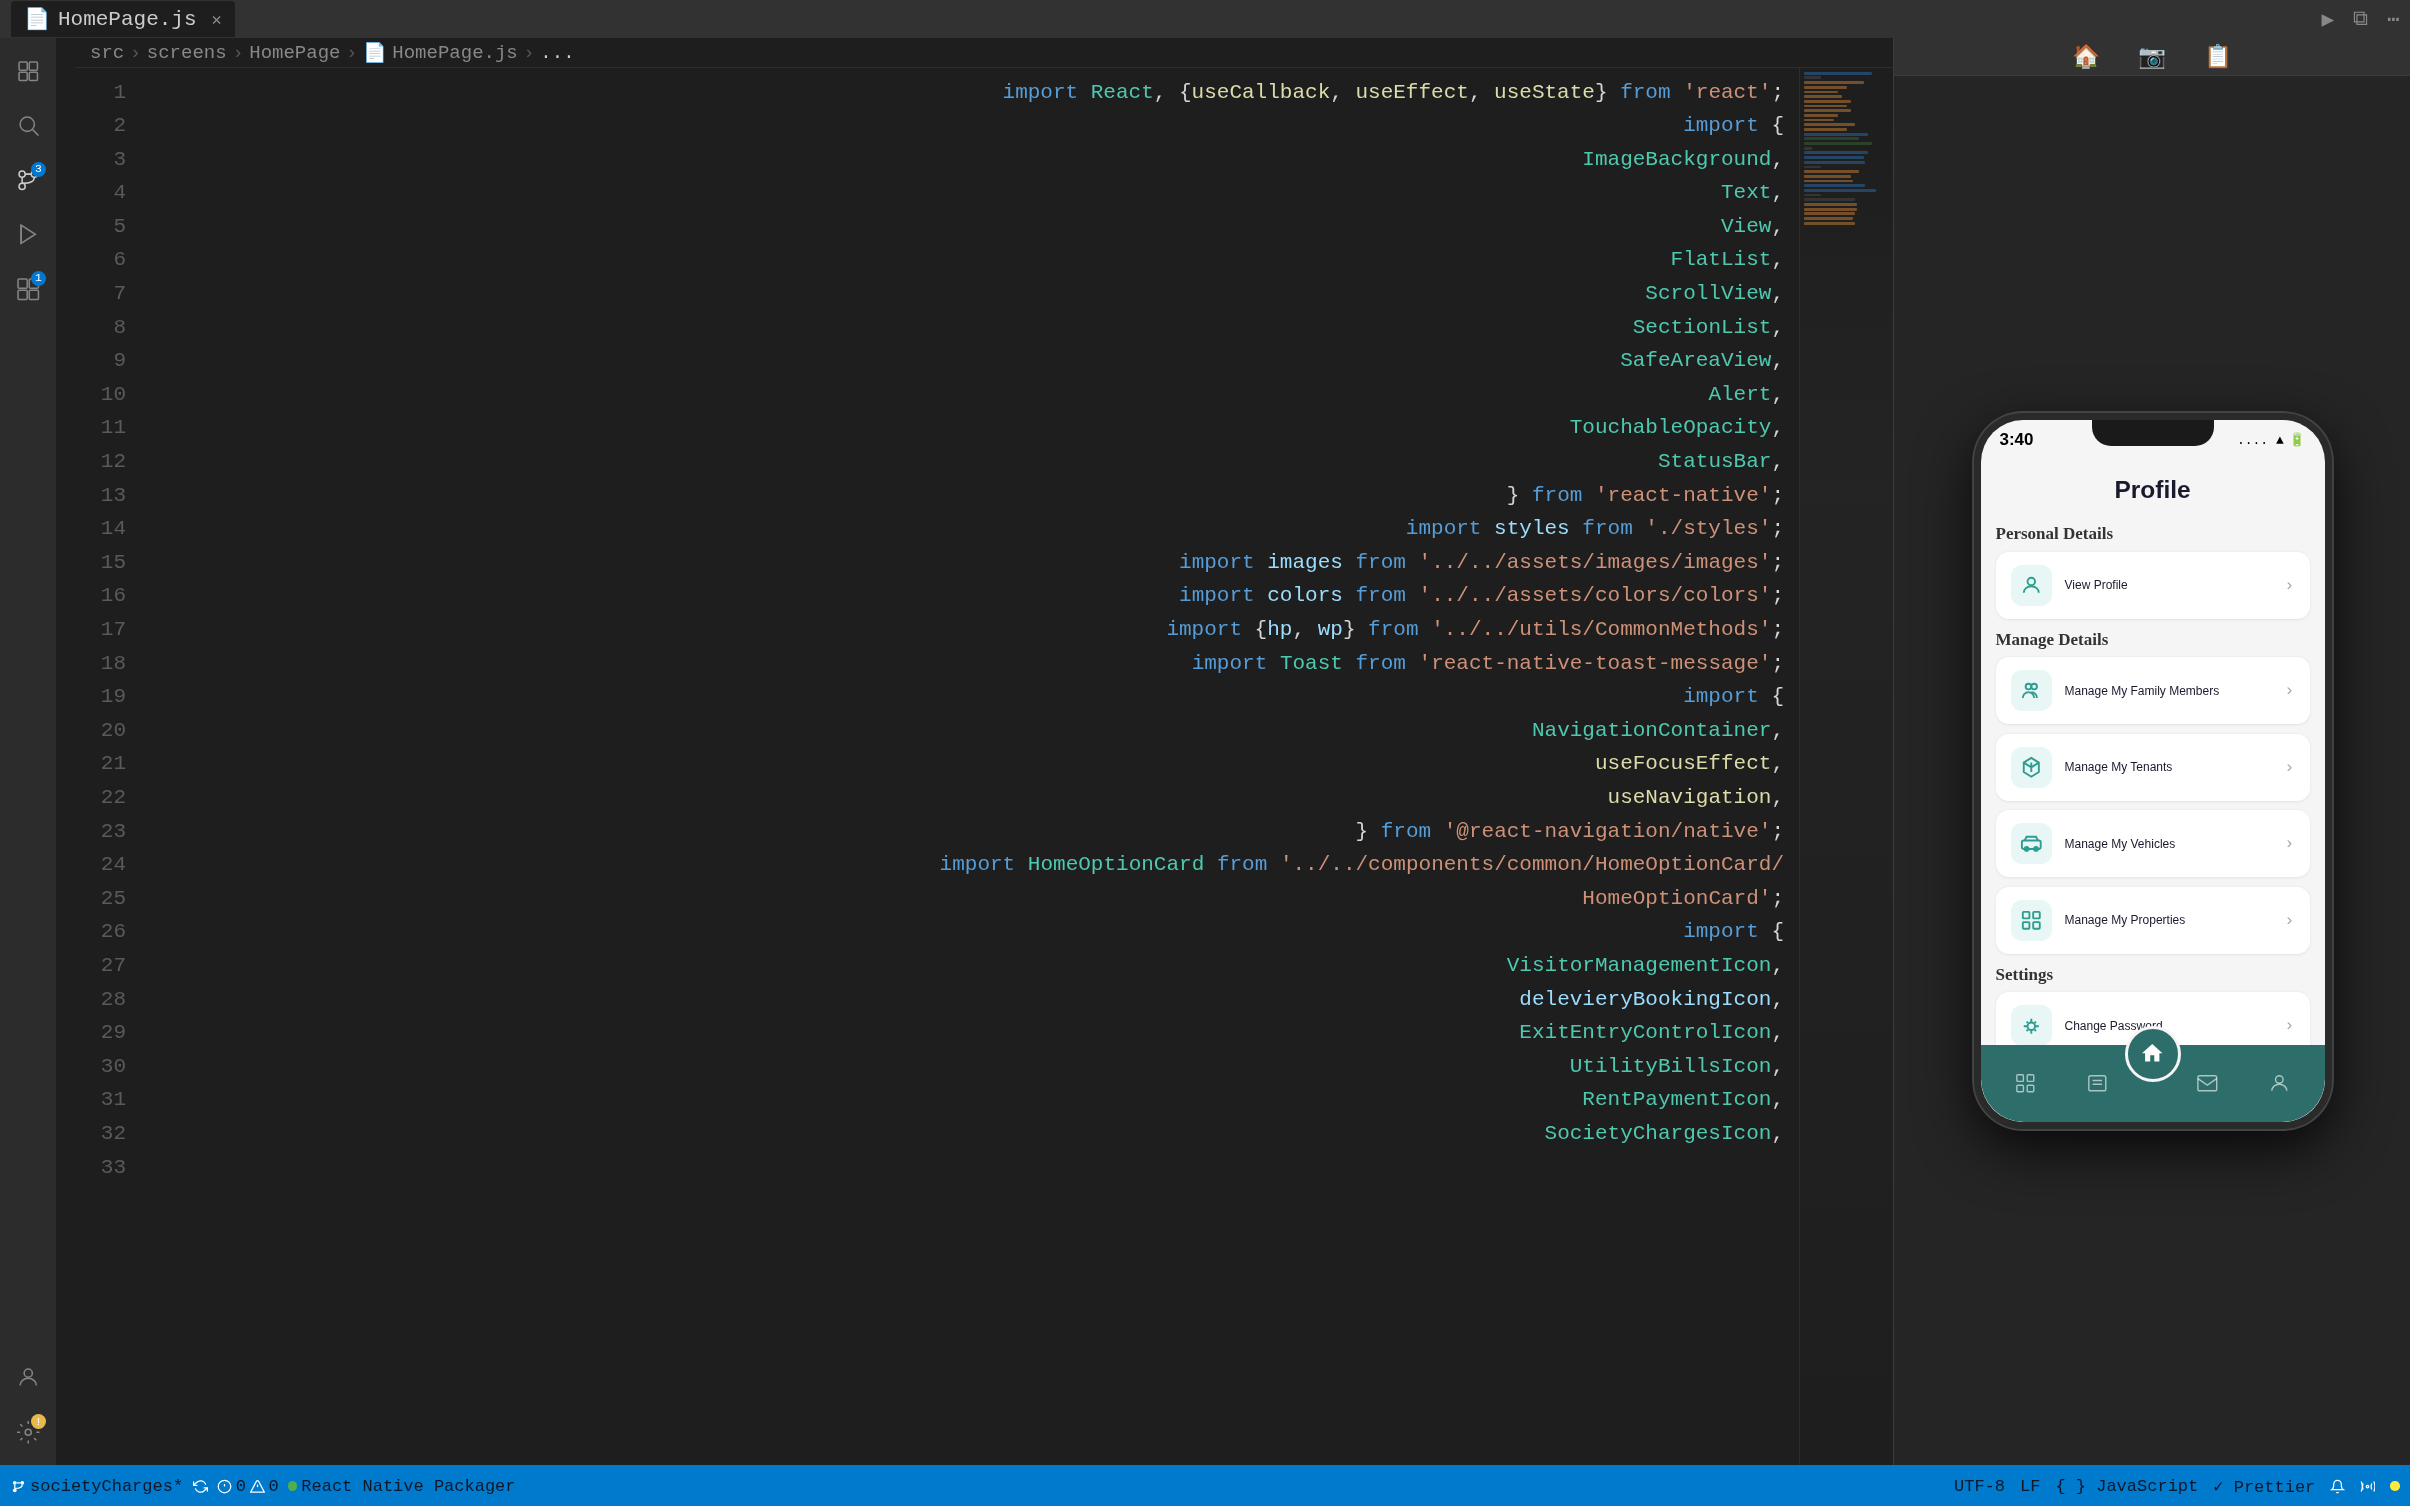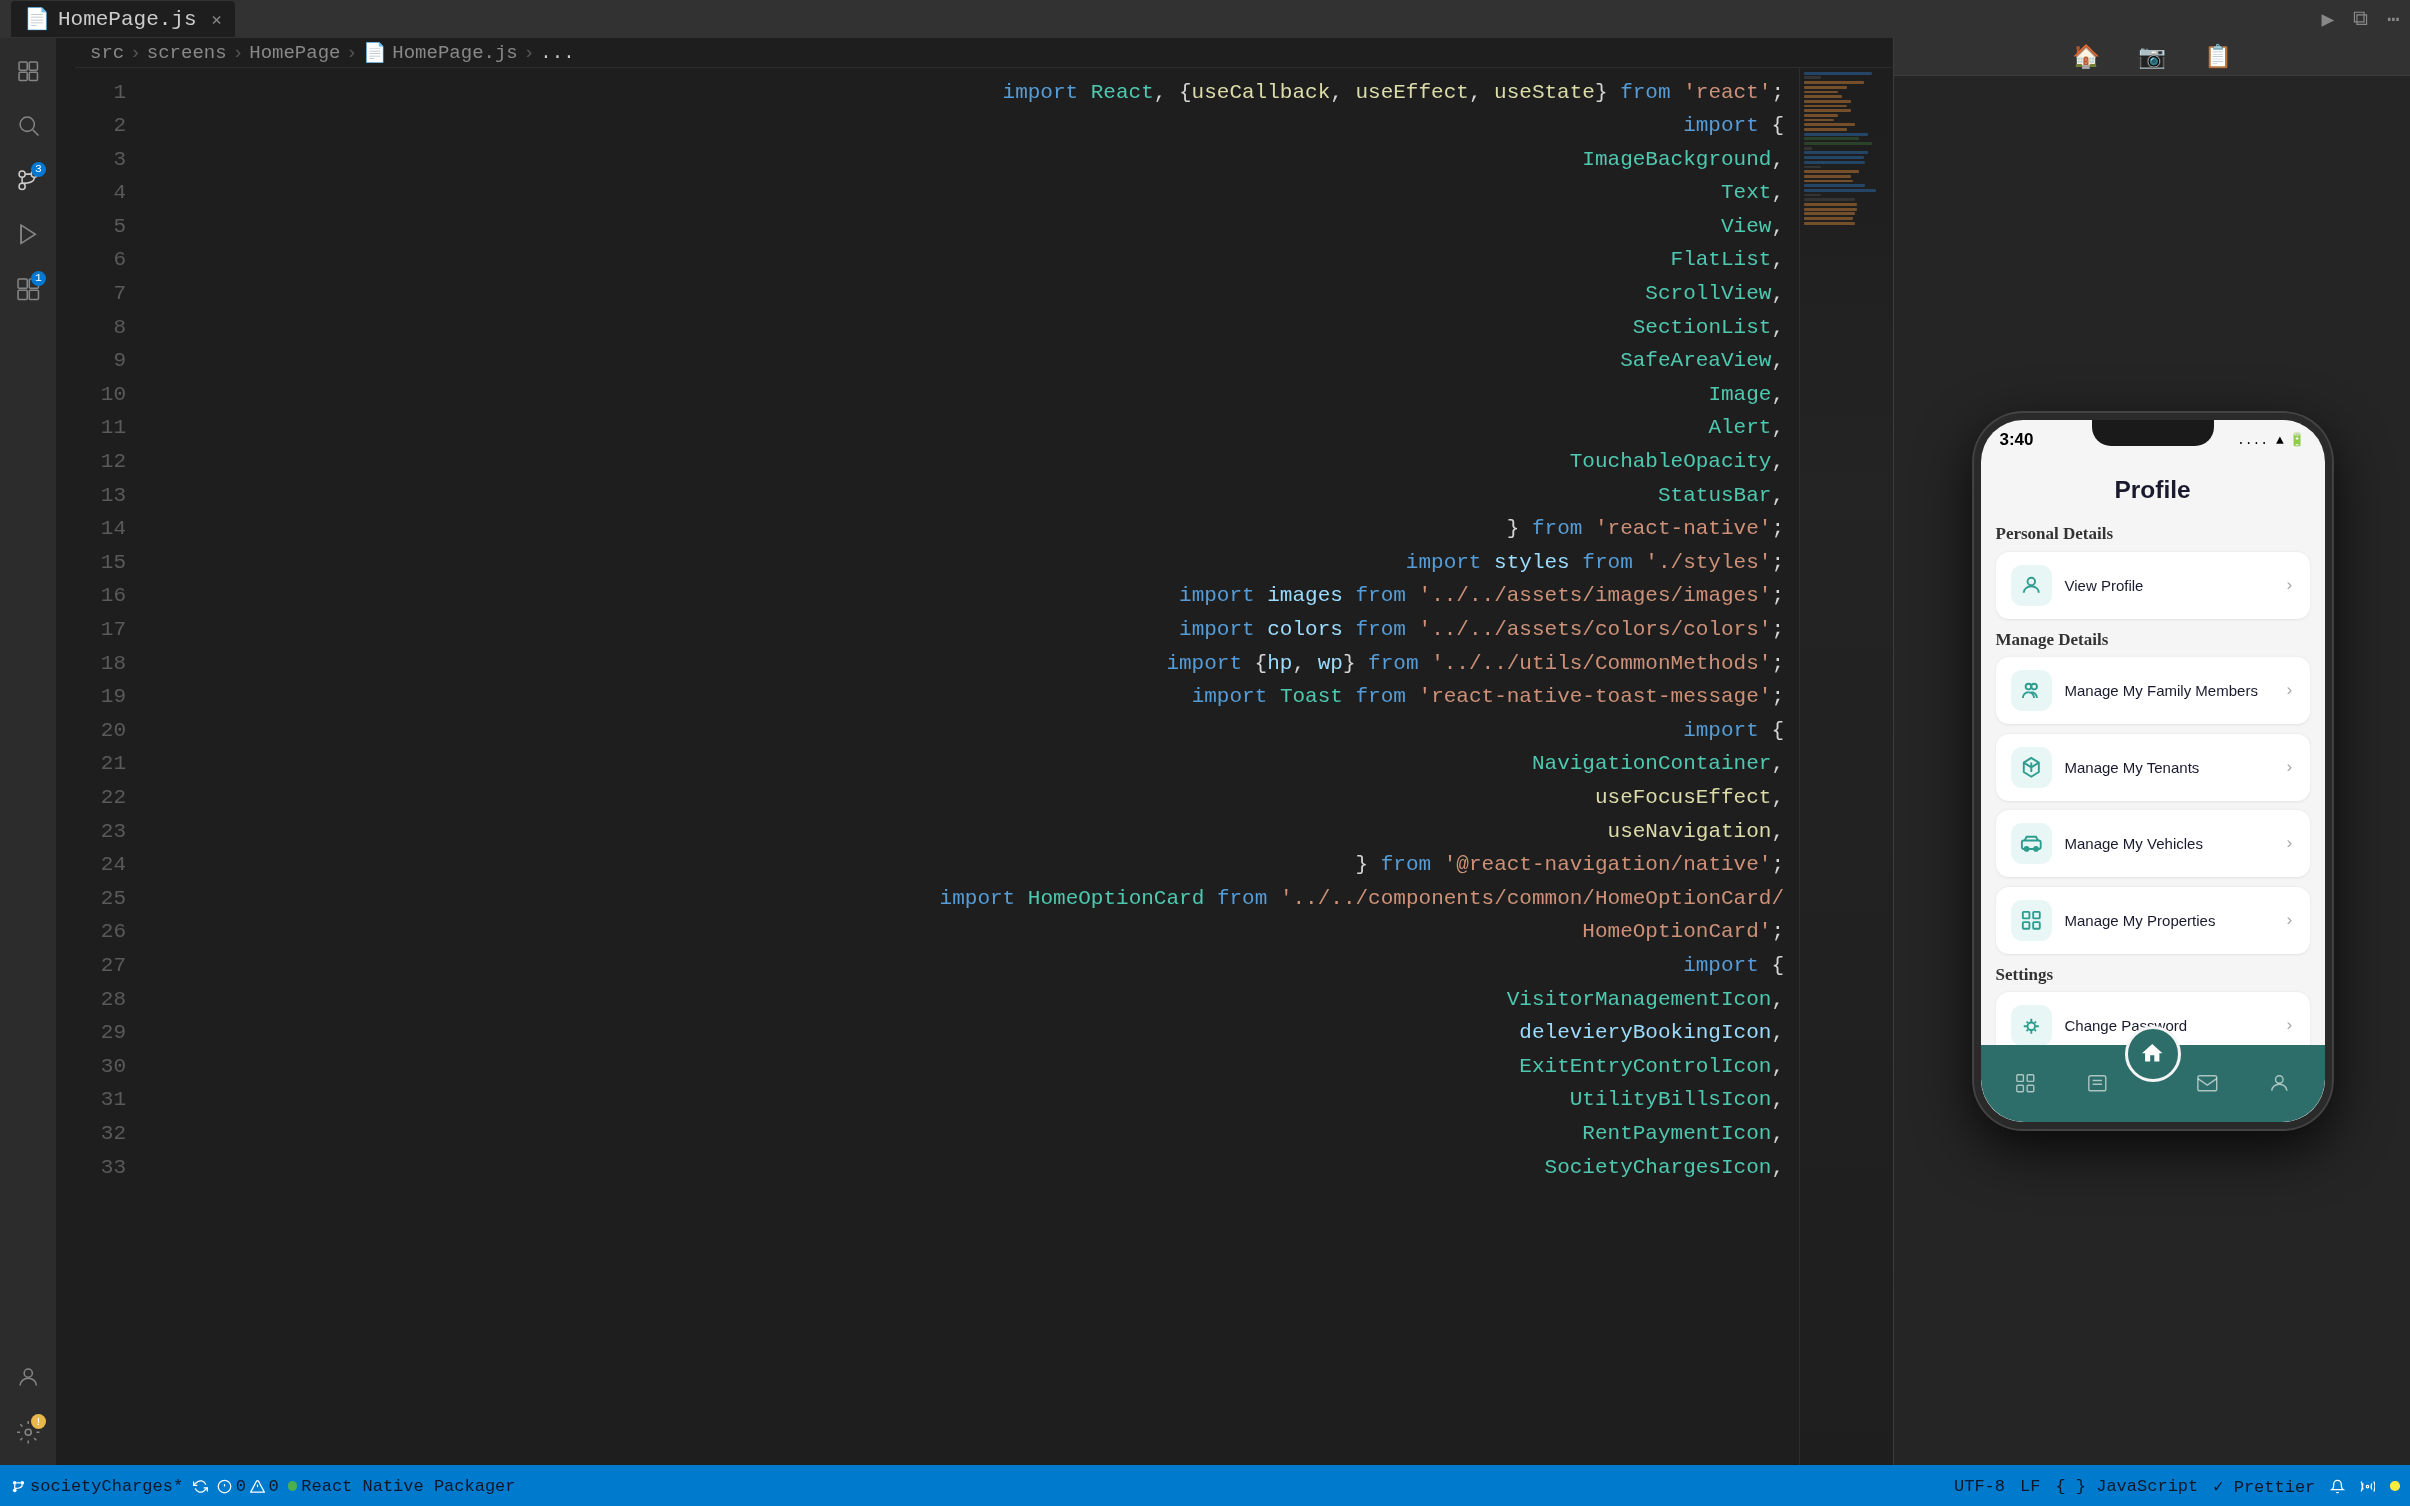--- a/index.html
+++ b/index.html
@@ -327,21 +327,21 @@
       justify-content: center;
       flex-shrink: 0;
     }
     .menu-icon svg {
       width: 22.6px;
       height: 22.6px;
     }
     .menu-text {
       flex: 1;
       font-family: -apple-system, sans-serif;
-      font-size: 15px;
+      font-size: 12px;
       font-weight: 500;
       color: #1a1a2e;
     }
     .menu-chevron {
       color: #aaa;
       font-size: 17px;
     }
 
     
     .phone-bottom-nav {
@@ -529,21 +529,20 @@
       <div class="code-content">
         <div class="code-line"><span class="kw">import</span> <span class="cls">React</span><span class="punct">, </span><span class="punct">{</span><span class="fn">useCallback</span><span class="punct">, </span><span class="fn">useEffect</span><span class="punct">, </span><span class="fn">useState</span><span class="punct">}</span> <span class="kw">from</span> <span class="str">'react'</span><span class="punct">;</span></div>
         <div class="code-line"><span class="kw">import</span> <span class="punct">{</span></div>
         <div class="code-line">  <span class="cls">ImageBackground</span><span class="punct">,</span></div>
         <div class="code-line">  <span class="cls">Text</span><span class="punct">,</span></div>
         <div class="code-line">  <span class="cls">View</span><span class="punct">,</span></div>
         <div class="code-line">  <span class="cls">FlatList</span><span class="punct">,</span></div>
         <div class="code-line">  <span class="cls">ScrollView</span><span class="punct">,</span></div>
         <div class="code-line">  <span class="cls">SectionList</span><span class="punct">,</span></div>
         <div class="code-line">  <span class="cls">SafeAreaView</span><span class="punct">,</span></div>
-        <div class="code-line">  <span class="cls">Image</span><span class="punct">,</span></div>
         <div class="code-line">  <span class="cls">Alert</span><span class="punct">,</span></div>
         <div class="code-line">  <span class="cls">TouchableOpacity</span><span class="punct">,</span></div>
         <div class="code-line">  <span class="cls">StatusBar</span><span class="punct">,</span></div>
         <div class="code-line"><span class="punct">}</span> <span class="kw">from</span> <span class="str">'react-native'</span><span class="punct">;</span></div>
         <div class="code-line"><span class="kw">import</span> <span class="var">styles</span> <span class="kw">from</span> <span class="str">'./styles'</span><span class="punct">;</span></div>
         <div class="code-line"><span class="kw">import</span> <span class="var">images</span> <span class="kw">from</span> <span class="str">'../../assets/images/images'</span><span class="punct">;</span></div>
         <div class="code-line"></div>
         <div class="code-line"><span class="kw">import</span> <span class="var">colors</span> <span class="kw">from</span> <span class="str">'../../assets/colors/colors'</span><span class="punct">;</span></div>
         <div class="code-line"><span class="kw">import</span> <span class="punct">{</span><span class="var">hp</span><span class="punct">, </span><span class="var">wp</span><span class="punct">}</span> <span class="kw">from</span> <span class="str">'../../utils/CommonMethods'</span><span class="punct">;</span></div>
         <div class="code-line"><span class="kw">import</span> <span class="cls">Toast</span> <span class="kw">from</span> <span class="str">'react-native-toast-message'</span><span class="punct">;</span></div>

